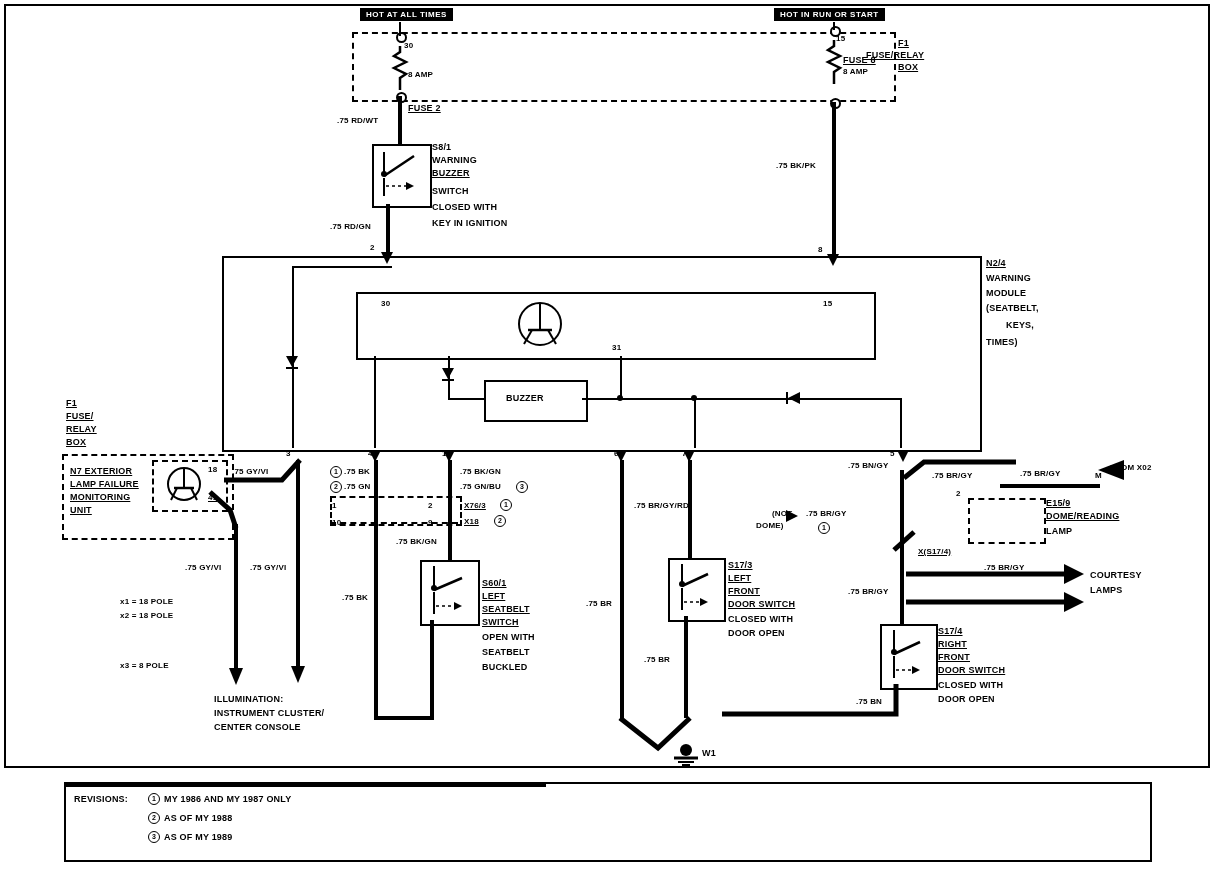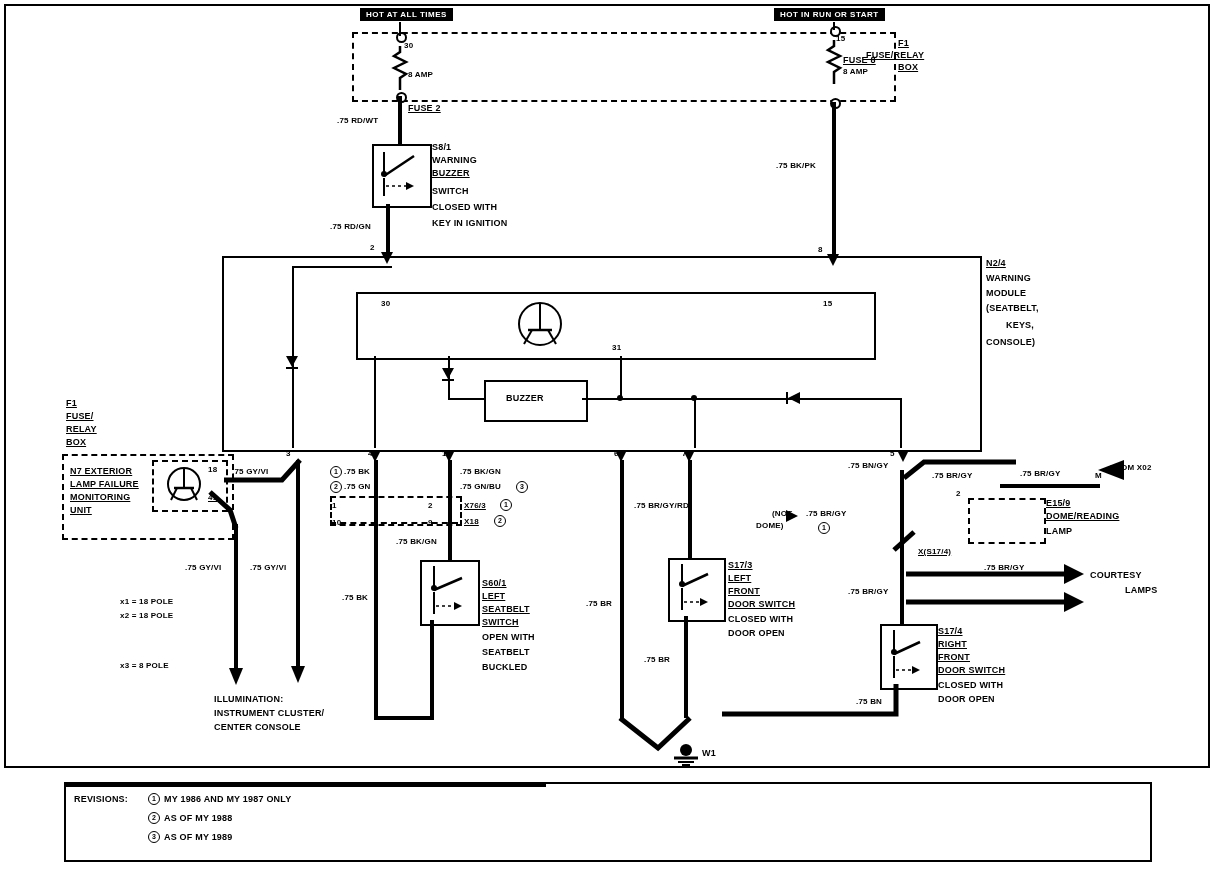--- a/index.html
+++ b/index.html
@@ -94,21 +94,21 @@
   <svg style="left:826px;top:254px;width:14px;height:14px;">
     <polygon points="1,0 13,0 7,12" fill="#000"></polygon>
   </svg>
 
   <div class="solid-box" style="left:222px;top:256px;width:756px;height:192px;"></div>
   <div class="lbl u" style="left:986px;top:258px;">N2/4</div>
   <div class="lbl" style="left:986px;top:273px;">WARNING</div>
   <div class="lbl" style="left:986px;top:288px;">MODULE</div>
   <div class="lbl" style="left:986px;top:303px;">(SEATBELT,</div>
   <div class="lbl" style="left:986px;top:320px;margin-left:20px;">KEYS,</div>
-  <div class="lbl" style="left:986px;top:337px;">CONSOLE)</div>
+  <div class="lbl" style="left:986px;top:337px;">TIMES)</div>
 
   <div class="solid-box" style="left:356px;top:292px;width:516px;height:64px;"></div>
   <svg style="left:510px;top:300px;width:60px;height:48px;">
     <circle cx="30" cy="24" r="21" stroke="#000" stroke-width="2" fill="none"></circle>
     <line x1="30" y1="3" x2="30" y2="16" stroke="#000" stroke-width="2"></line>
     <line x1="18" y1="30" x2="42" y2="30" stroke="#000" stroke-width="2.5"></line>
     <line x1="30" y1="16" x2="30" y2="30" stroke="#000" stroke-width="2"></line>
     <line x1="22" y1="30" x2="14" y2="44" stroke="#000" stroke-width="2"></line>
     <line x1="38" y1="30" x2="46" y2="44" stroke="#000" stroke-width="2"></line>
   </svg>
@@ -334,21 +334,21 @@
 
   <svg style="left:906px;top:560px;width:180px;height:22px;">
     <path d="M0,14 L160,14" stroke="#000" stroke-width="5" fill="none"></path>
     <polygon points="158,4 178,14 158,24" fill="#000"></polygon>
   </svg>
   <svg style="left:906px;top:588px;width:180px;height:22px;">
     <path d="M0,14 L160,14" stroke="#000" stroke-width="5" fill="none"></path>
     <polygon points="158,4 178,14 158,24" fill="#000"></polygon>
   </svg>
   <div class="lbl" style="left:1090px;top:570px;">COURTESY</div>
-  <div class="lbl" style="left:1090px;top:585px;margin-left:35px;">LAMPS</div>
+  <div class="lbl" style="left:1090px;top:585px;">LAMPS</div>
 
   <div class="comp" style="left:880px;top:624px;width:54px;height:62px;"></div>
   <svg style="left:882px;top:626px;width:50px;height:58px;">
     <line x1="12" y1="4" x2="12" y2="24" stroke="#000" stroke-width="2"></line>
     <line x1="12" y1="28" x2="38" y2="16" stroke="#000" stroke-width="2.5"></line>
     <line x1="12" y1="30" x2="12" y2="52" stroke="#000" stroke-width="2"></line>
     <line x1="14" y1="44" x2="30" y2="44" stroke="#000" stroke-width="1.5" stroke-dasharray="3,3"></line>
     <polygon points="30,40 38,44 30,48" fill="#000"></polygon>
     <circle cx="12" cy="26" r="3" fill="#000"></circle>
   </svg>

